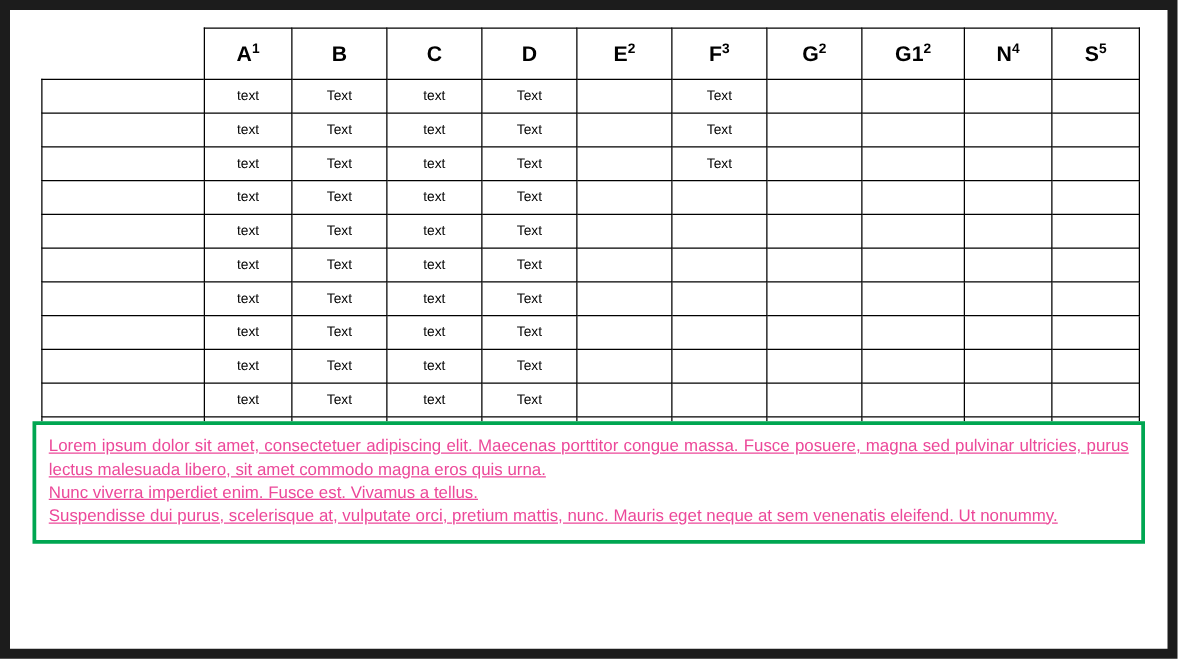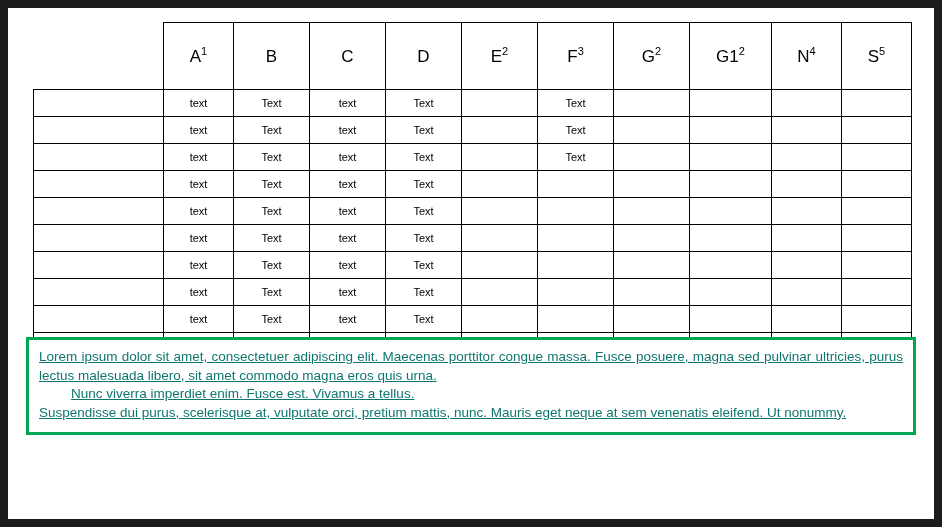--- a/index.html
+++ b/index.html
@@ -40,23 +40,23 @@
     font-size: 11px;
     text-align: center;
     vertical-align: middle;
     padding: 4px 2px;
     color: #000;
     font-weight: normal;
     background: #ffffff;
   }
   table.doc-table th {
     font-size: 17px;
-    font-weight: normal;
+    font-weight: bold;
     height: 30px;
-    padding: 18px 2px;
+    padding: 5px 2px;
   }
   th sup, td sup {
     font-size: 11px;
     vertical-align: super;
   }
   .corner-cell {
     border: none !important;
     background: #ffffff;
   }
   .stub-cell {
@@ -86,30 +86,29 @@
     left: 18px;
     top: 329px;
     width: 890px;
     box-sizing: border-box;
     border: 3px solid #00a651;
     background: #ffffff;
     padding: 8px 10px 10px 10px;
   }
   #callout p {
     margin: 0;
-    color: #0f766e;
+    color: #ec4899;
     text-decoration: underline;
     font-size: 13.5px;
     line-height: 18.5px;
     text-align: justify;
     font-family: "Liberation Sans", sans-serif;
   }
   #callout p.last {
     text-align: left;
-    margin-left: 32px;
   }
 </style>
 </head>
 <body>
 
 <div id="page">
 
   <div id="table-wrap">
     <table class="doc-table">
       <colgroup>

